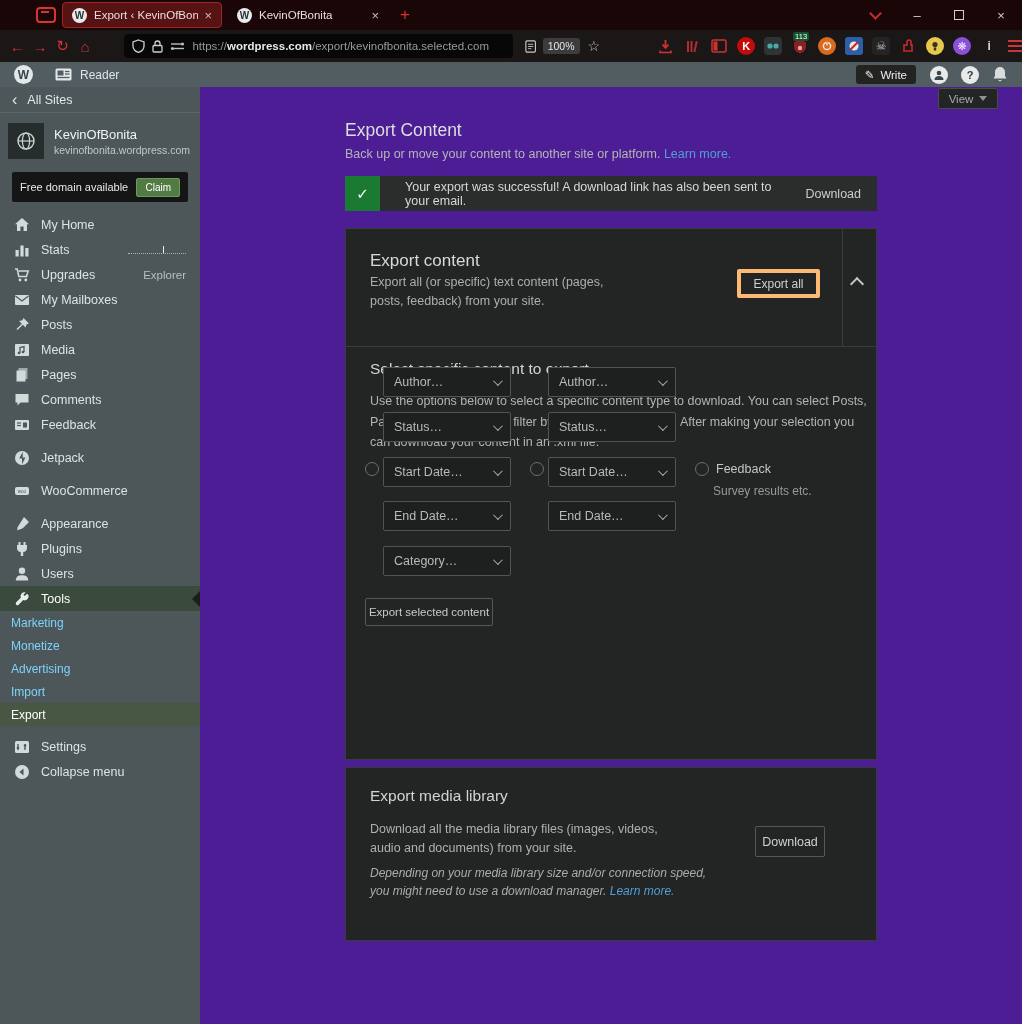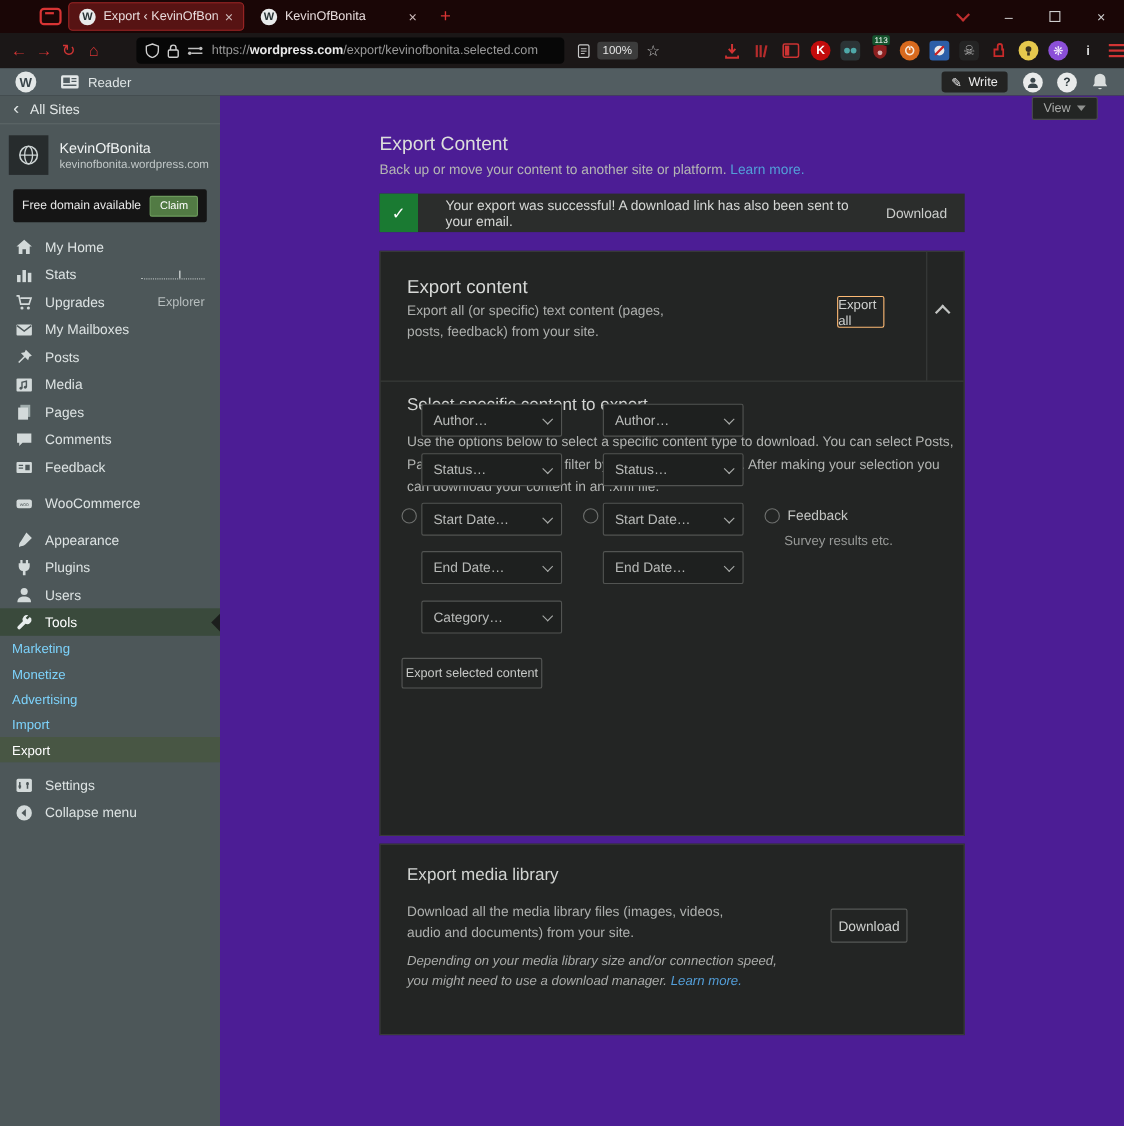--- a/index.html
+++ b/index.html
@@ -75,21 +75,21 @@
   .notice { position:absolute; left:145px; top:89px; width:532px; height:35px; background:#2b2d2c; display:flex; align-items:center; }
   .noticeicon { width:35px; height:35px; background:#1a7a32; color:#fff; display:flex; align-items:center; justify-content:center; font-size:15px; flex:none; }
   .noticetext { flex:1; font-size:12.5px; color:#d6d8d6; padding:0 14px 0 25px; }
   .noticeaction { font-size:12.5px; color:#cbcdcb; padding-right:16px; }
 
   .card { position:absolute; left:145px; background:#232524; border:1px solid #3a3c3b; }
   .card1 { top:141px; width:532px; height:532px; }
   .card2 { top:680px; width:532px; height:174px; }
   .c1title { position:absolute; left:24px; top:22px; font-size:17px; color:#d7d9d7; }
   .c1desc { position:absolute; left:24px; top:44px; width:240px; font-size:12.5px; line-height:19px; color:#adafad; }
-  .exportallbtn { position:absolute; left:415px; top:40px; width:43px; height:29px; border:1px solid #fdba74; background:transparent; color:#cfd1cf; font-size:12px; display:flex; align-items:center; justify-content:center; border-radius:2px; }
+  .exportallbtn { position:absolute; left:391px; top:40px; width:83px; height:29px; border:4px solid #fdba74; background:transparent; color:#cfd1cf; font-size:12px; display:flex; align-items:center; justify-content:center; border-radius:2px; }
   .vdivider { position:absolute; left:496px; top:0; width:1px; height:117px; background:#3a3c3b; }
   .chevup { position:absolute; left:506px; top:50px; width:10px; height:10px; border-left:2px solid #c2c4c2; border-top:2px solid #c2c4c2; transform:rotate(45deg); }
   .hdivider { position:absolute; left:0; top:117px; width:100%; height:1px; background:#3a3c3b; }
   .s2title { position:absolute; left:24px; top:131px; font-size:15.5px; color:#d2d4d2; }
   .s2para { position:absolute; left:24px; top:162px; width:500px; font-size:12.5px; line-height:20.5px; color:#b2b4b2; }
   .radio { width:14px; height:14px; border-radius:50%; border:1px solid #6e706e; background:transparent; position:absolute; }
   .radiolabel { position:absolute; font-size:12.5px; color:#c4c6c4; }
   .surveynote { position:absolute; left:367px; top:255px; font-size:12px; color:#989a98; }
   .sel { position:absolute; width:128px; height:30px; border:1px solid #525452; background:#1e201f; border-radius:2px; display:flex; align-items:center; padding:0 10px; font-size:12.5px; color:#b8bab8; }
   .sel .chev { margin-left:auto; width:7px; height:7px; border-right:1.6px solid #a8aaa8; border-bottom:1.6px solid #a8aaa8; transform:rotate(45deg) translateY(-2px); }
@@ -346,20 +346,27 @@
         <rect x="1" y="3" width="14" height="10" rx="1" fill="#d3dada"></rect>
         <line x1="3" y1="6" x2="7" y2="6" stroke="#4d5759" stroke-width="1.2"></line>
         <line x1="3" y1="8.5" x2="7" y2="8.5" stroke="#4d5759" stroke-width="1.2"></line>
         <line x1="9" y1="6" x2="13" y2="10.5" stroke="#4d5759" stroke-width="0"></line>
         <rect x="9" y="5.5" width="4" height="5" fill="#4d5759"></rect>
       </svg>
     <span class="grow">Feedback</span>
   </div>
   <div class="mi gap">
     <svg width="16" height="16" viewBox="0 0 16 16">
+        <circle cx="8" cy="8" r="7" fill="#d3dada"></circle>
+        <path d="M8.7 1.8 L5.2 8.6 H8 V14.2 L11.4 7.4 H8.7 Z" fill="#4d5759"></path>
+      </svg>
+    <span class="grow">Jetpack</span>
+  </div>
+  <div class="mi gap">
+    <svg width="16" height="16" viewBox="0 0 16 16">
         <rect x="1" y="4" width="14" height="8" rx="2" fill="#d3dada"></rect>
         <text x="8" y="10" text-anchor="middle" font-size="4.5" fill="#4d5759" font-family="sans-serif">woo</text>
       </svg>
     <span class="grow">WooCommerce</span>
   </div>
   <div class="mi gap">
     <svg width="16" height="16" viewBox="0 0 16 16" fill="#d3dada">
         <path d="M10 1 L15 6 L9 12 C7.5 13.5 5 13 3.5 14.5 C3 12.5 3.5 10.5 5 9 Z"></path>
       </svg>
     <span class="grow">Appearance</span>

